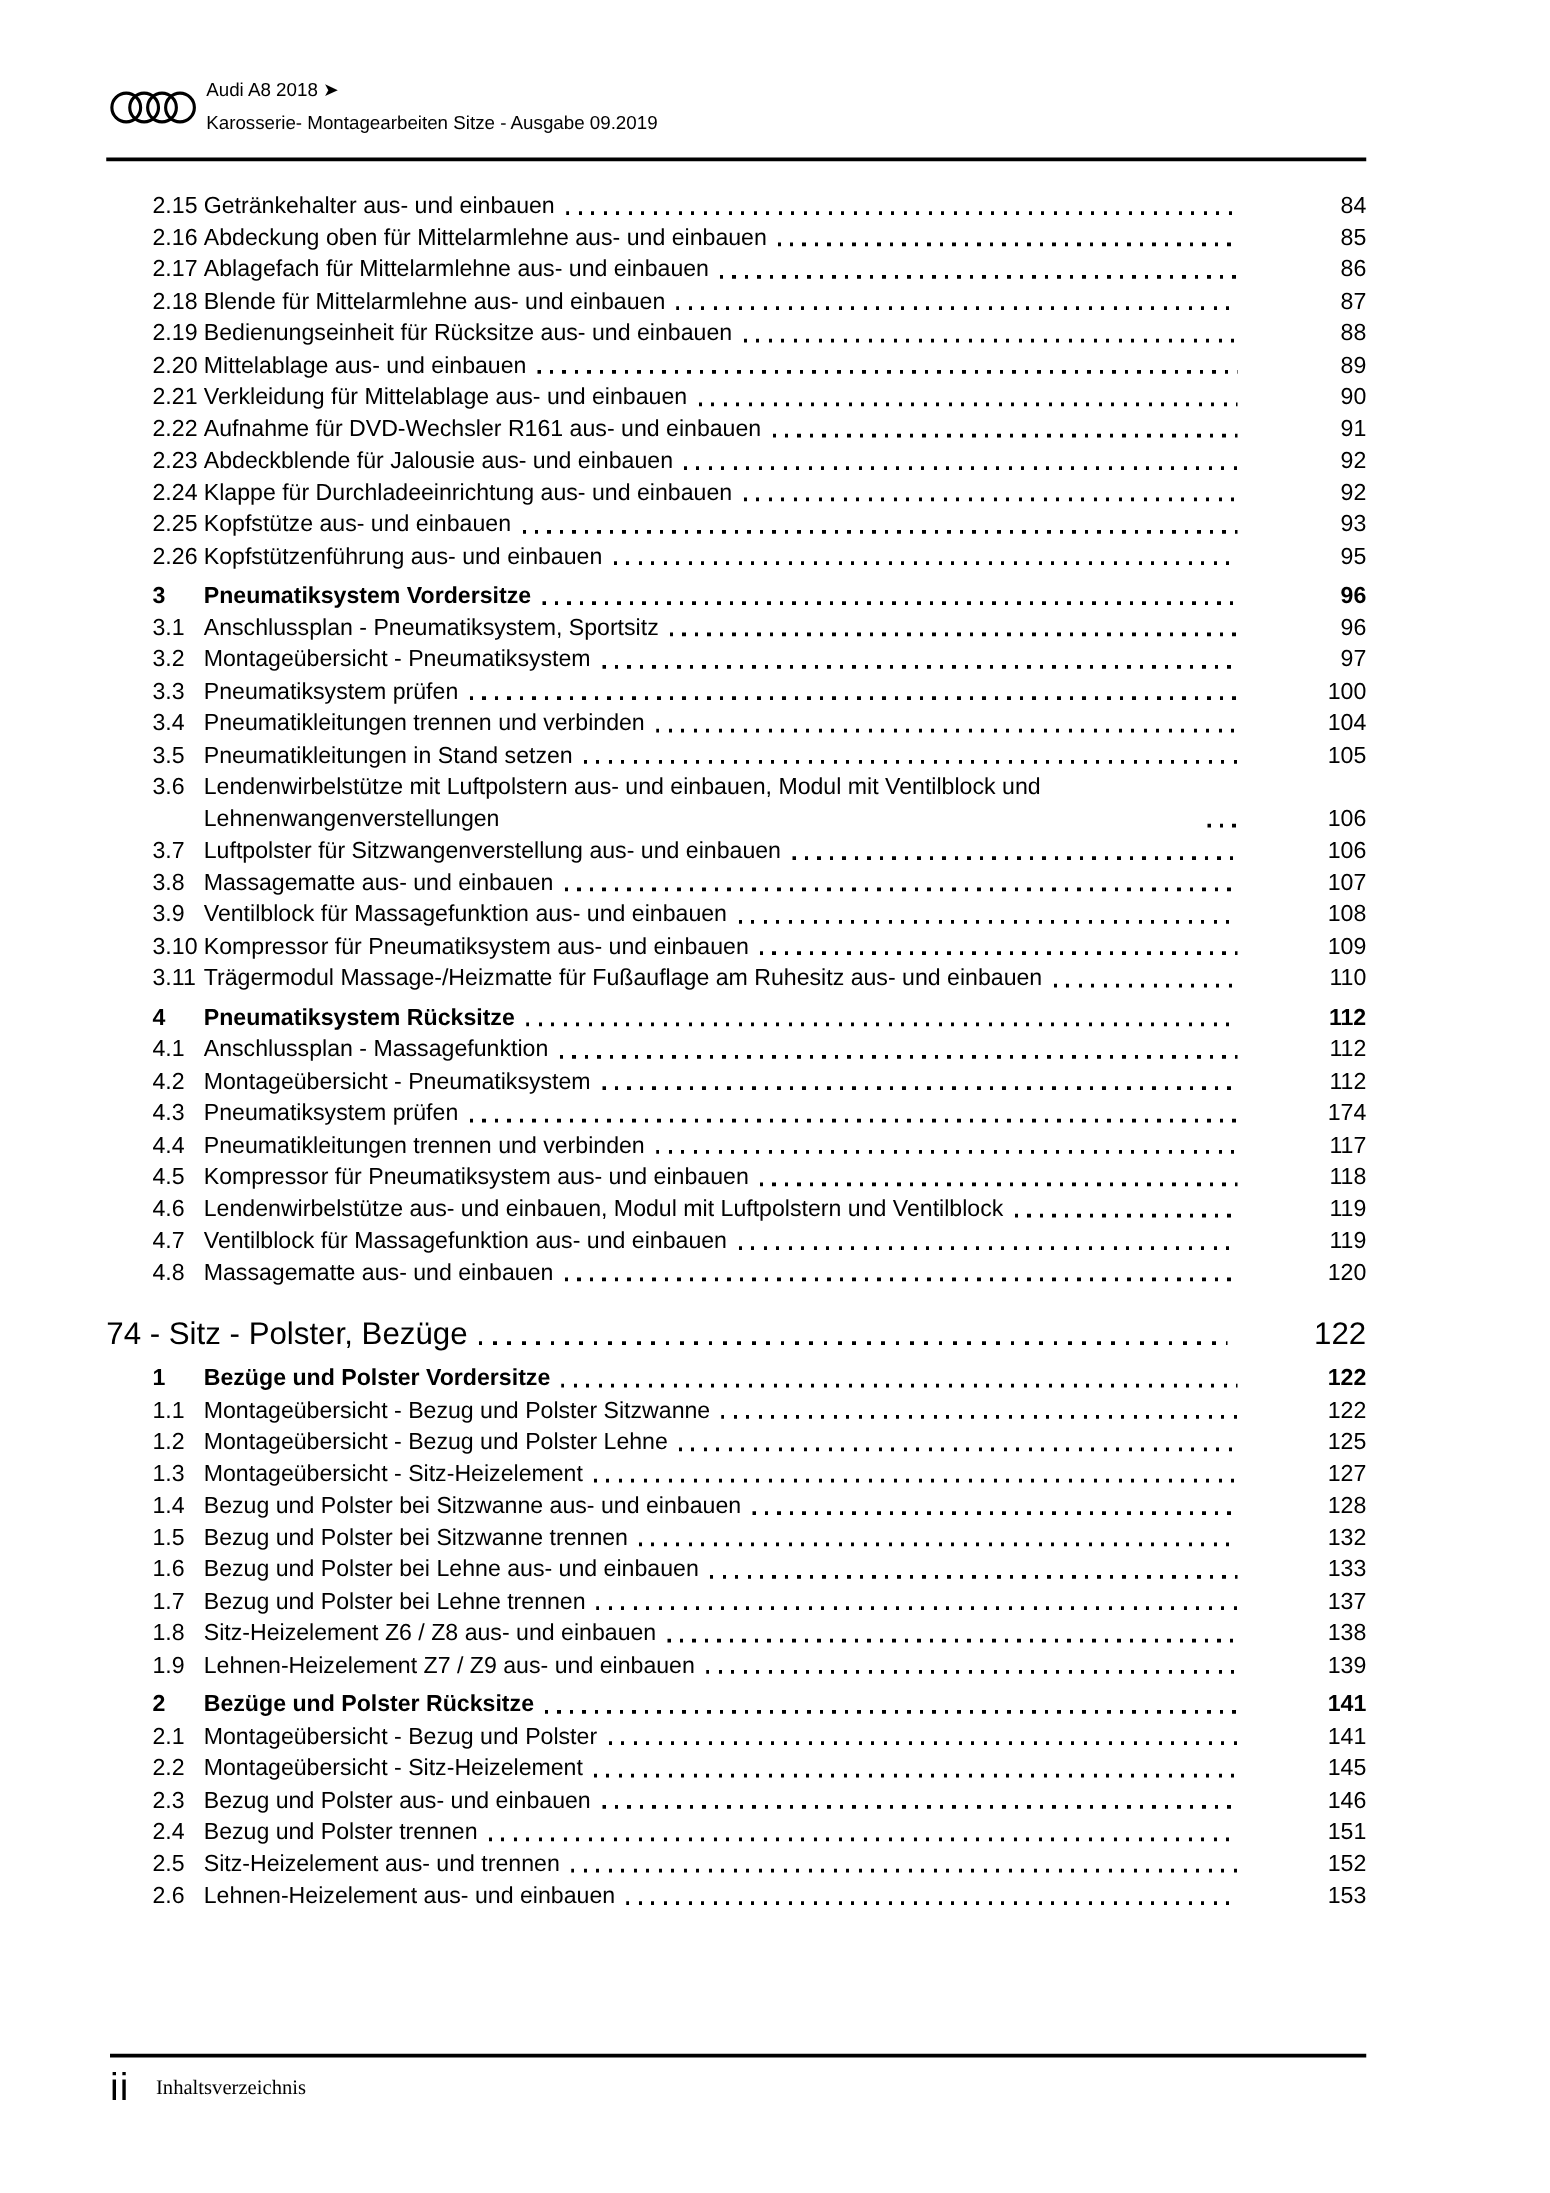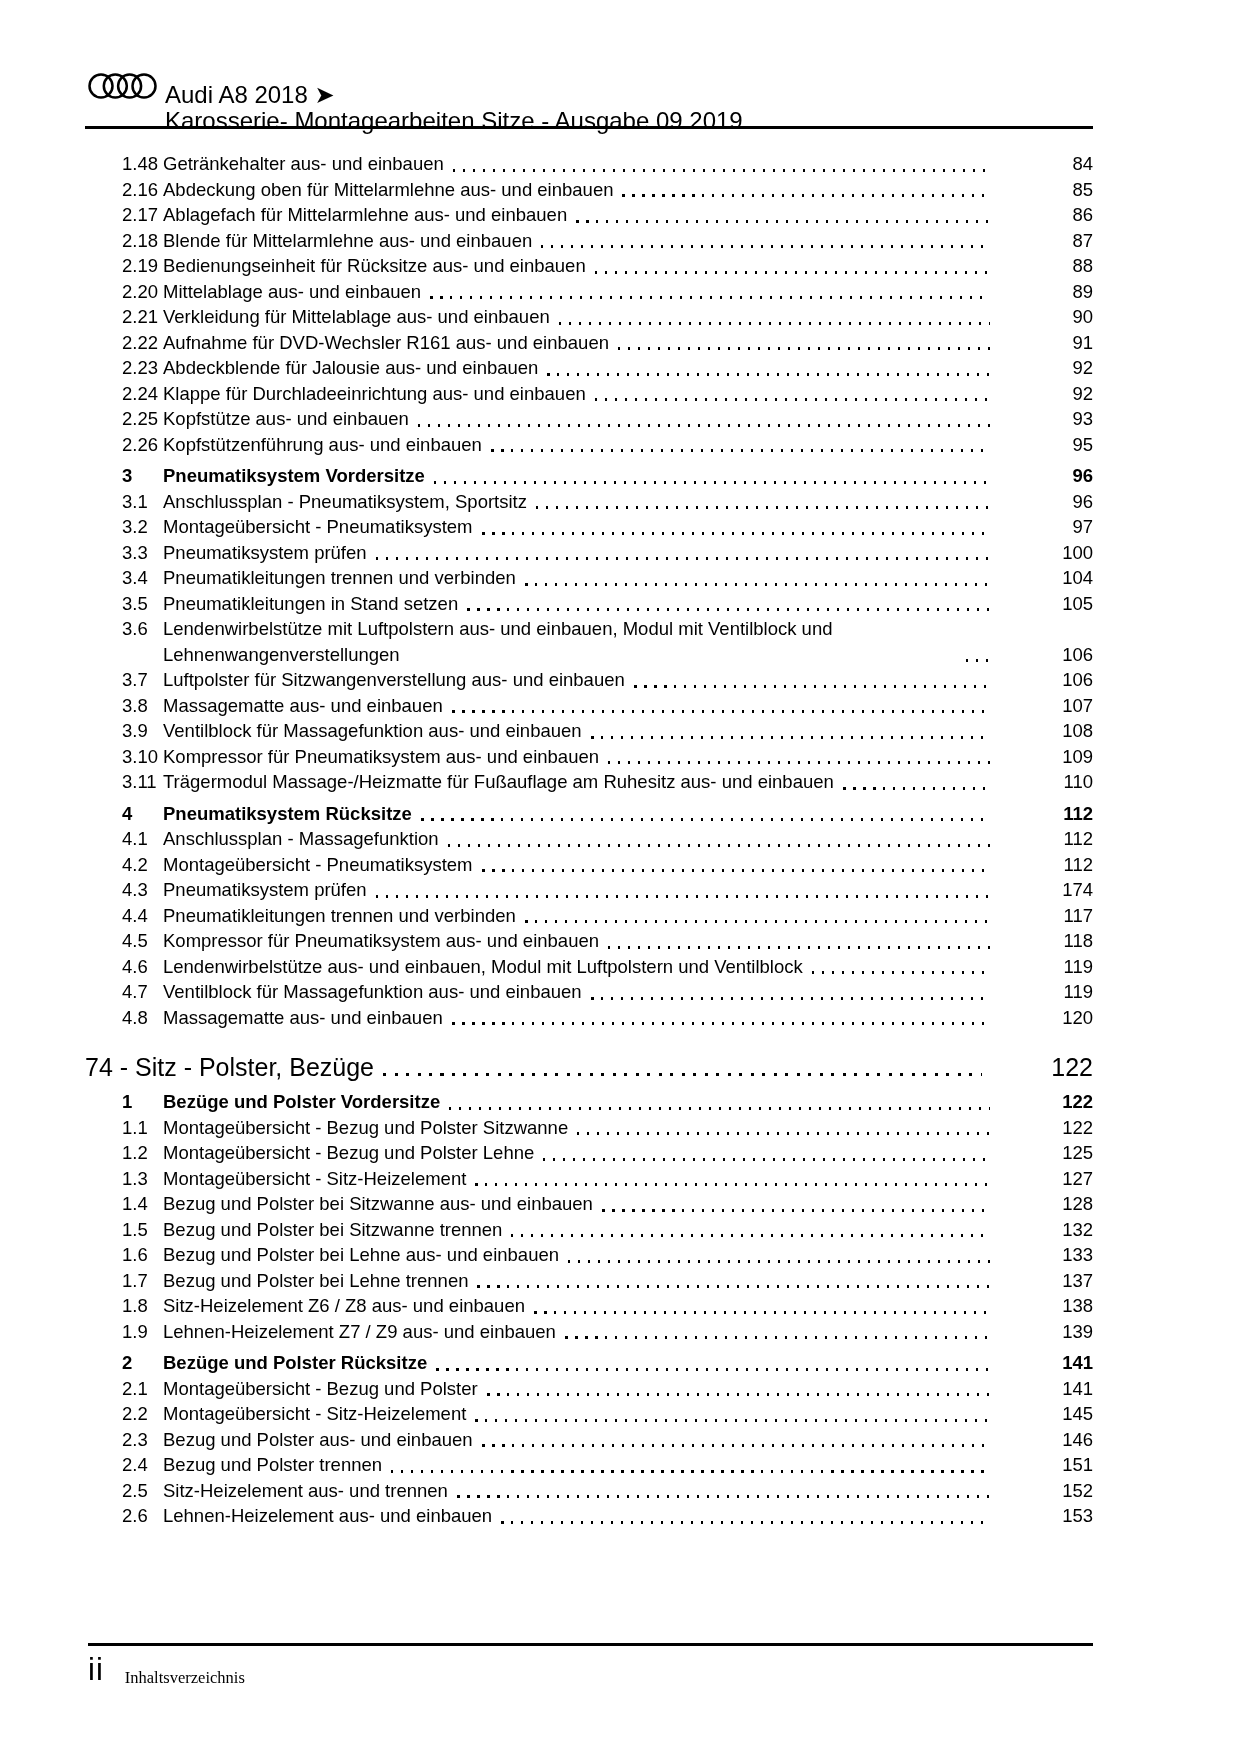--- a/index.html
+++ b/index.html
@@ -17,23 +17,23 @@
   }
 
   
   .header-logo {
     position: absolute;
     top: 72px;
     left: 88px;
   }
   .header-text {
     position: absolute;
-    top: 82px;
+    top: 60px;
     left: 165px;
-    font-size: 24px;
+    font-size: 15px;
     line-height: 26px;
     white-space: nowrap;
   }
   .header-rule {
     position: absolute;
     top: 126px;
     left: 85px;
     width: 1008px;
     height: 3px;
     background: #000;
@@ -102,21 +102,21 @@
     left: 88px;
     width: 1005px;
     height: 3px;
     background: #000;
   }
   .footer {
     position: absolute;
     top: 1652px;
     left: 88px;
     display: flex;
-    align-items: flex-end;
+    align-items: center;
   }
   .footer .pagenum {
     font-size: 31px;
     letter-spacing: 1px;
   }
   .footer .seclabel {
     font-size: 16.5px;
     margin-left: 21px;
     font-family: Liberation Serif, serif;
   }
@@ -137,21 +137,21 @@
 
 <div class="header-text">
   <div>Audi A8 2018 ➤</div>
   <div>Karosserie- Montagearbeiten Sitze - Ausgabe 09.2019</div>
 </div>
 
 <div class="header-rule"></div>
 
 <div class="toc">
     <div class="toc-row subsection">
-      <span class="num">1.48</span>
+      <span class="num">2.15</span>
       <span class="title">Getränkehalter aus- und einbauen</span>
       <span class="leader"></span>
       <span class="page">84</span>
     </div>
     <div class="toc-row subsection">
       <span class="num">2.16</span>
       <span class="title">Abdeckung oben für Mittelarmlehne aus- und einbauen</span>
       <span class="leader"></span>
       <span class="page">85</span>
     </div>

